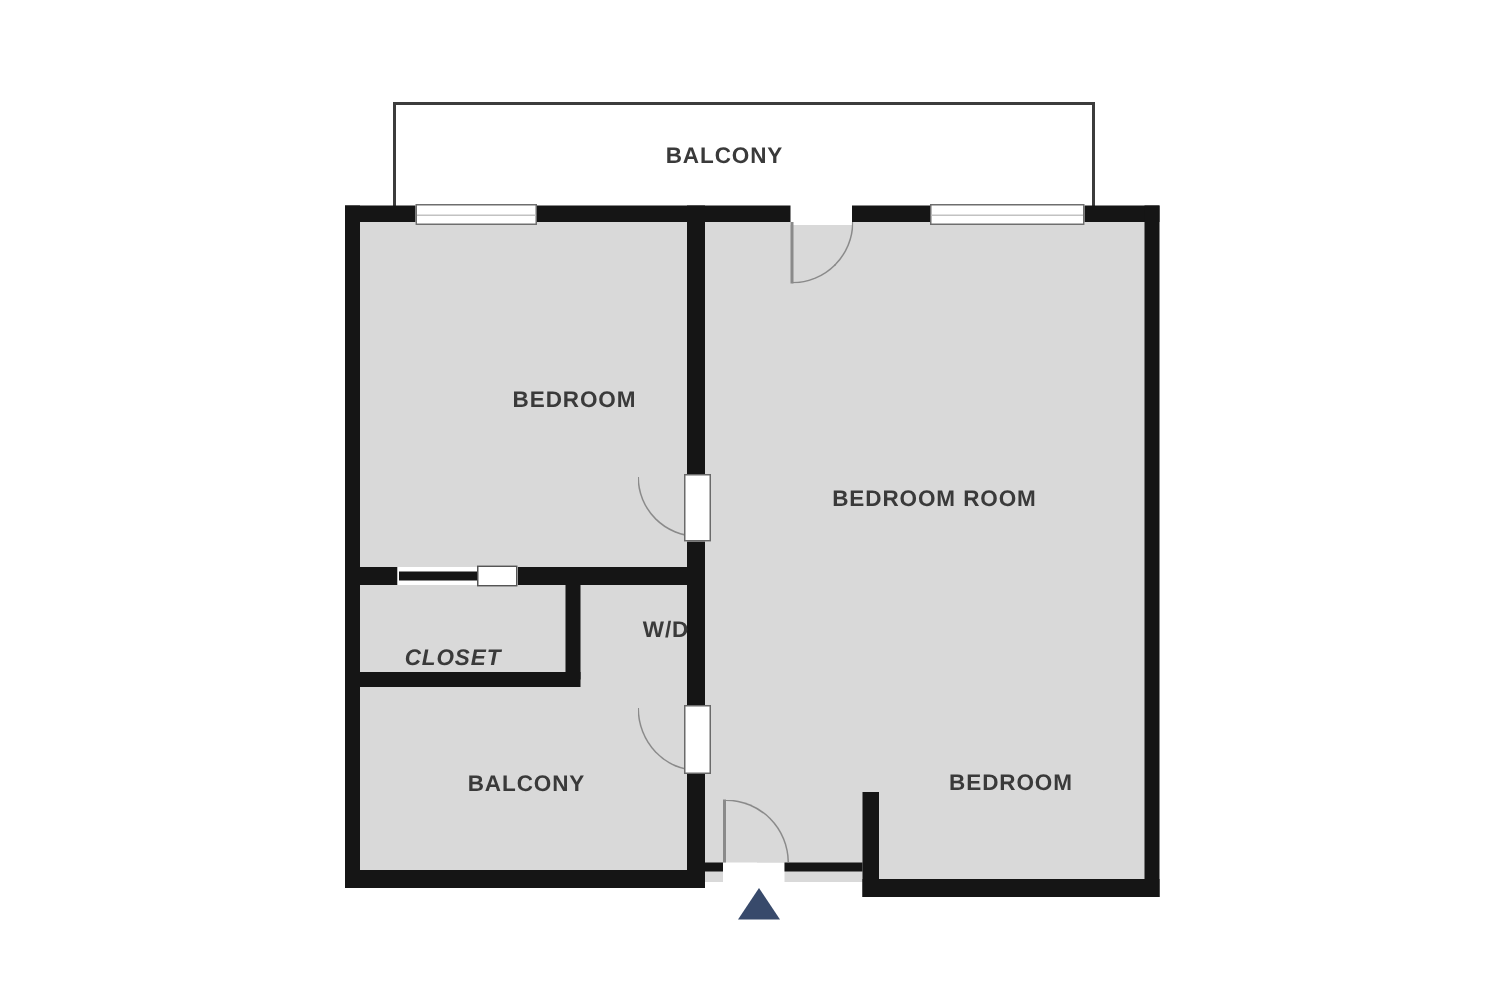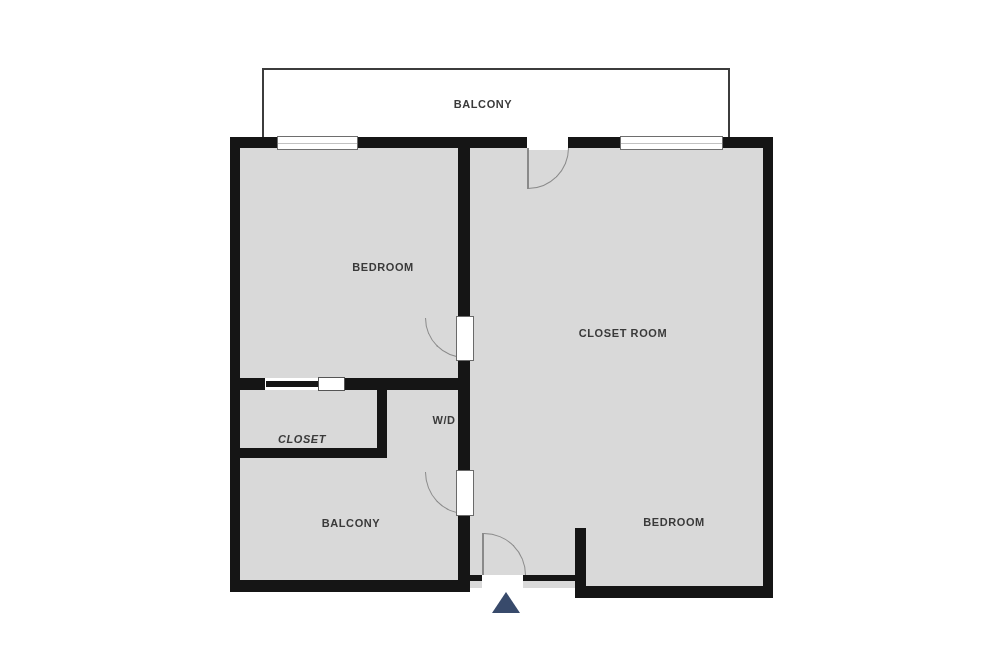--- a/index.html
+++ b/index.html
@@ -8,21 +8,21 @@
     font-family:"Liberation Sans",sans-serif;overflow:hidden;
   }
   .wall{position:absolute;background:var(--wall,#151515);}
   .floor{position:absolute;background:var(--floor,#d9d9d9);}
   .balcony{
     position:absolute;left:262px;top:68px;width:468px;height:74px;
     background:#fff;border:2px solid #3c3c3c;box-sizing:border-box;
   }
   .room-label{
     position:absolute;transform:translate(-50%,-50%);
-    font-size:11px;font-weight:700;letter-spacing:.6px;
+    font-size:15px;font-weight:700;letter-spacing:.6px;
     color:var(--label,#3a3a3a);white-space:nowrap;
   }
   .window{
     position:absolute;background:#fff;border:1px solid #6e6e6e;box-sizing:border-box;
   }
   .window .mullion{
     position:absolute;left:0;right:0;top:50%;height:1px;background:#c2c2c2;
   }
   .door-leaf-rect{
     position:absolute;background:#fff;border:1.5px solid #6a6a6a;box-sizing:border-box;
@@ -93,19 +93,19 @@
   <div class="gap-white" style="left:265px;top:378px;width:80px;height:12px;"></div>
   <div class="pocket-bar" style="left:266px;top:381px;width:54px;height:6px;"></div>
   <div class="pocket" style="left:318px;top:377px;width:27px;height:14px;"></div>
 
   <div class="leaf-line" style="left:482px;top:533px;height:42px;"></div>
   <div class="arc tr" style="left:484px;top:533px;width:42px;height:42px;"></div>
 
   <div class="entrance-triangle" style="left:492px;top:592px;"></div>
 
   <span class="room-label" style="left:351px;top:267px;margin-left:32px;">BEDROOM</span>
-  <span class="room-label" style="left:623px;top:333px;">CLOSET ROOM</span>
+  <span class="room-label" style="left:623px;top:333px;">BEDROOM ROOM</span>
   <span class="room-label" style="left:302px;top:439px;font-style:italic;">CLOSET</span>
   <span class="room-label" style="left:444px;top:420px;">W/D</span>
   <span class="room-label" style="left:351px;top:523px;">BALCONY</span>
   <span class="room-label" style="left:674px;top:522px;">BEDROOM</span>
 
 </div>
 
 </body></html>

